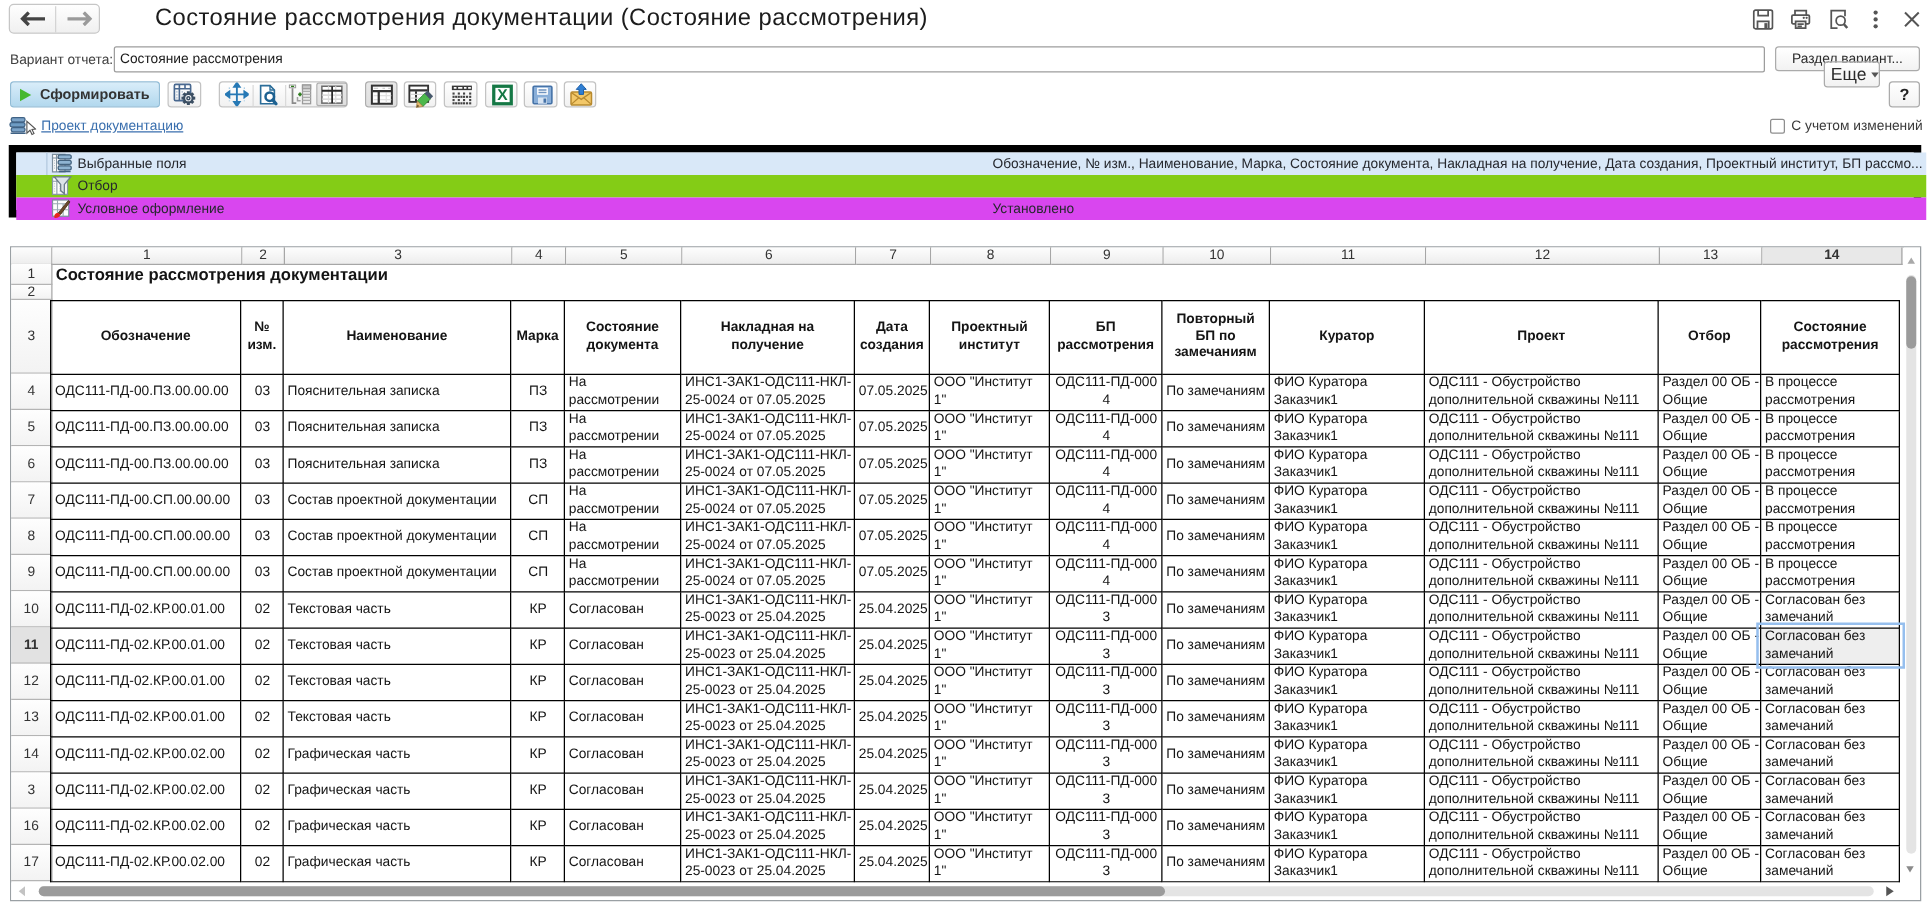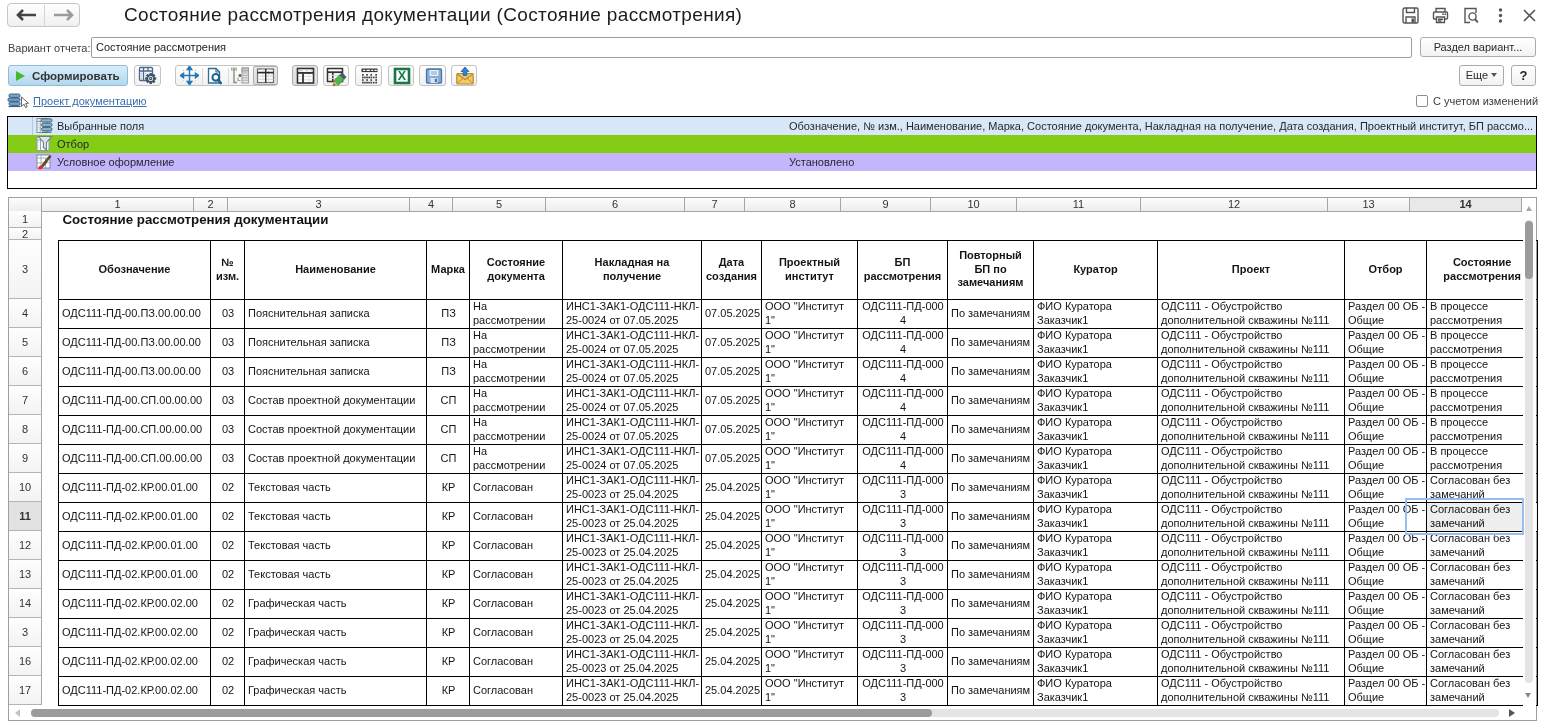--- a/index.html
+++ b/index.html
@@ -26,40 +26,40 @@
 .tbtn { top:65px; height:21px; border:1px solid #c3c3c3; border-radius:3px; background:linear-gradient(#fff,#f1f1f1); }
 .tbtn.pressed { background:linear-gradient(#e8e8e8,#dedede); border-color:#adadad; }
 #grp1 { left:175px; top:65px; width:103px; height:21px; border:1px solid #c3c3c3; border-radius:3px; background:linear-gradient(#fff,#f1f1f1); }
 
 
 #lnk-doc { left:33px; top:95px; font-size:11px; color:#3a6fae; text-decoration:underline; }
 #chk-box { left:1416px; top:95px; width:12px; height:12px; border:1px solid #8e8e8e; border-radius:2px; background:#fff; }
 #chk-lbl { left:1433px; top:95px; font-size:11px; color:#3a3a3a; }
 
 
-#panel { left:7px; top:116px; width:1530px; height:73px; border:1px solid #000000; background:#fff; }
+#panel { left:7px; top:116px; width:1530px; height:58px; border:6px solid #000000; background:#fff; }
 .prow { position:absolute; left:0; width:1528px; height:18px; font-size:11px; color:#26282e; }
 .prow .icon { position:absolute; left:28px; top:0px; }
 .prow .lab { position:absolute; left:49px; top:3px; }
 .prow .val { position:absolute; left:781px; top:3px; white-space:nowrap; overflow:hidden; width:745px; }
 #prow1 { top:0; background:#d9e8f8; }
 #prow2 { top:18px; background:#84cc16; }
-#prow3 { top:36px; background:#c4b5fd; }
+#prow3 { top:36px; background:#d946ef; }
 
 
 #sheet { left:8px; top:197px; width:1529px; height:524px; border:1px solid #9aa0a4; background:#fff; }
 
 .cnum { position:absolute; top:0; height:14px; background:linear-gradient(#fdfdfd,#ededed); border-right:1px solid #a6a6a6; border-bottom:1px solid #a6a6a6; font-size:11px; color:#333; text-align:center; line-height:13px; }
 .cnum.hl { background:#e8e8e8; font-weight:bold; }
 
 .rnum { position:absolute; left:0; width:33px; background:linear-gradient(#fefefe,#f3f3f3); border-right:1px solid #a6a6a6; border-bottom:1px solid #b4b4b4; font-size:11px; color:#333; text-align:center; }
 .rnum.hl { background:#e2e2e2; font-weight:bold; }
 
 
-#grid { position:absolute; left:49px; top:13px; border-collapse:collapse; table-layout:fixed; width:1480px;border-radius:23px; }
+#grid { position:absolute; left:31px; top:13px; border-collapse:collapse; table-layout:fixed; width:1480px;border-radius:23px; }
 #grid td { border:1px solid #000; font-size:11px; color:#141414; line-height:13.5px; padding:0 2px 0 3px; vertical-align:middle; overflow:hidden; white-space:nowrap; }
 #grid tr.free td { border-left:none; border-right:none; border-top:none; border-bottom:none; }
 #grid td.c { text-align:center; }
 #grid .t1 td { font-size:13.3px; font-weight:bold; border:none; padding-left:4px; }
 #grid .hdr td { font-weight:bold; text-align:center; vertical-align:middle; padding:0 1px; }
 #grid td.sel { background:#eeeeee; }
 
 
 #selrect { left:1405px; top:498px; width:119px; height:37px; border:2px solid #96bfee; background:transparent; z-index:5; }
 
@@ -279,21 +279,21 @@
 </div>
 <div class="abs tbtn" style="left:451px;width:26px">
   <svg class="abs" style="left:3px;top:0px" width="20" height="20" viewBox="0 0 20 20">
     <rect x="1.8" y="7.5" width="16.4" height="10.5" rx="1" fill="#f3c869" stroke="#b88a2e" stroke-width="1.2"></rect>
     <path d="M2 17.5 L8 12.2 M18 17.5 L12 12.2" stroke="#b88a2e" stroke-width="1"></path>
     <path d="M2 8 L10 13.5 L18 8" fill="none" stroke="#b88a2e" stroke-width="1.2"></path>
     <path d="M10 1 L14 5.5 H11.8 V9.5 H8.2 V5.5 H6 Z" fill="#2f7fd4" stroke="#1d5fa8" stroke-width="0.8"></path>
   </svg>
 </div>
 
-<div class="abs" style="left:1459px;top:65px;width:45px;height:21px;border:1px solid #ababab;border-radius:3px;background:linear-gradient(#fff,#f2f2f2);font-size:11px;color:#2b2b2b;text-align:center;line-height:19px">Еще <span style="display:inline-block;vertical-align:2px;border-left:3.5px solid transparent;border-right:3.5px solid transparent;border-top:4px solid #555"></span></div>
+<div class="abs" style="left:1459px;top:49px;width:45px;height:21px;border:1px solid #ababab;border-radius:3px;background:linear-gradient(#fff,#f2f2f2);font-size:14px;color:#2b2b2b;text-align:right;line-height:19px">Еще <span style="display:inline-block;vertical-align:2px;border-left:3.5px solid transparent;border-right:3.5px solid transparent;border-top:4px solid #555"></span></div>
 <div class="abs" style="left:1511px;top:65px;width:25px;height:21px;border:1px solid #ababab;border-radius:3px;background:linear-gradient(#fff,#f2f2f2);font-size:13px;font-weight:bold;color:#222;text-align:center;line-height:19px">?</div>
 
 <svg class="abs" style="left:7px;top:93px" width="22" height="17" viewBox="0 0 22 17">
   <g>
     <rect x="2" y="1" width="11" height="3.4" rx="1.4" fill="#7ba3c8" stroke="#3f6285" stroke-width="1"></rect>
     <rect x="1" y="5" width="12" height="3.4" rx="1.4" fill="#6e9cc4" stroke="#3f6285" stroke-width="1"></rect>
     <rect x="2" y="9" width="11" height="3.4" rx="1.4" fill="#7ba3c8" stroke="#3f6285" stroke-width="1"></rect>
     <path d="M1.5 13.5 h12" stroke="#3f6285" stroke-width="1.2"></path>
   </g>
   <path d="M14.5 4 L14.5 13.5 L17 11.2 L18.6 14.6 L20.2 13.8 L18.6 10.5 L21.5 10.2 Z" fill="#fff" stroke="#555" stroke-width="0.9"></path>

